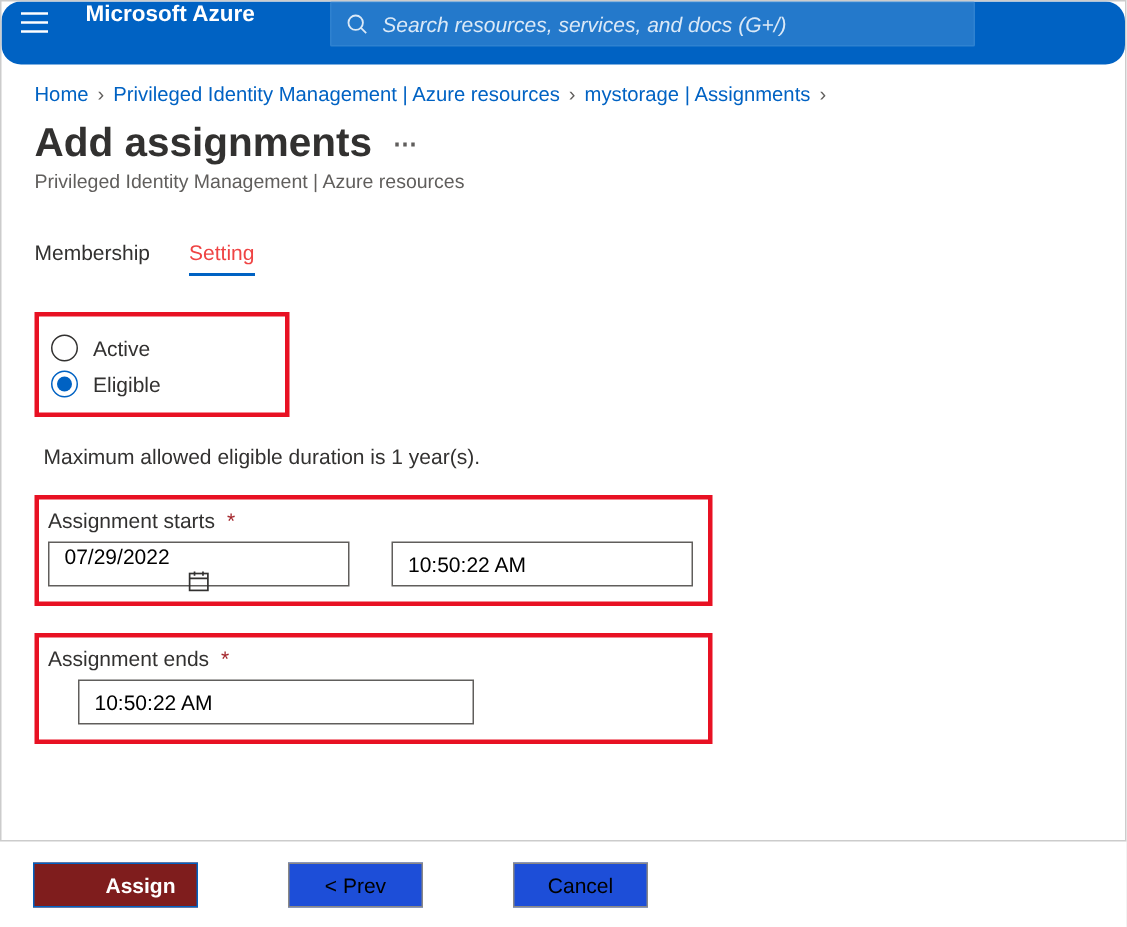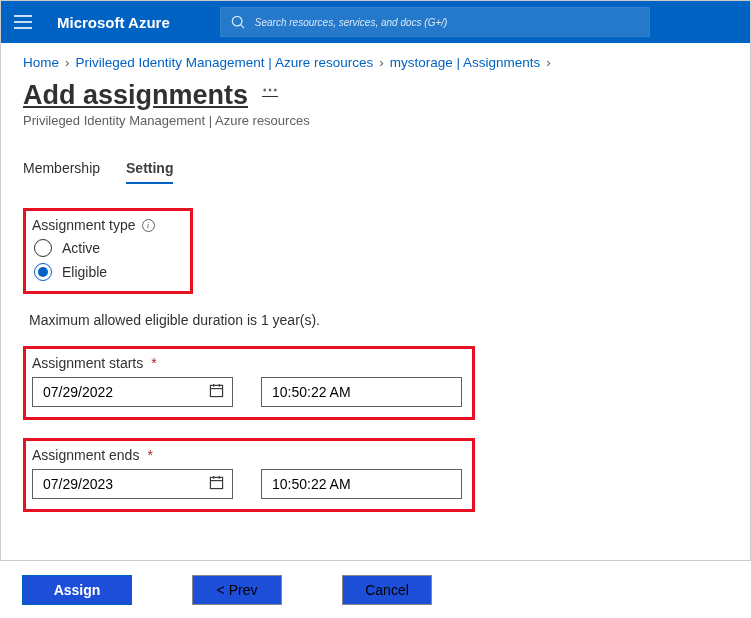--- a/index.html
+++ b/index.html
@@ -11,23 +11,23 @@
     background: #ffffff;
     width: 751px;
     height: 618px;
     overflow: hidden;
     border: 1px solid #ccc;
   }
   .topbar {
     background: #0062c3;
     height: 42px;
     display: flex;
-    align-items: center;
     padding: 0 8px;
     gap: 10px;
+    border-radius: 13px;
   }
   .hamburger {
     width: 28px;
     height: 28px;
     display: flex;
     align-items: center;
     justify-content: center;
     cursor: pointer;
   }
   .hamburger svg { stroke: #ffffff; }
@@ -49,21 +49,21 @@
     color: #dbe9f7;
     max-width: 430px;
     border-radius: 1px;
   }
   .searchbox svg { stroke: #dbe9f7; margin-right: 8px; flex-shrink:0;}
   .searchbox input {
     background: transparent;
     border: none;
     outline: none;
     color: #dbe9f7;
-    font-size: 10px;
+    font-size: 14px;
     width: 100%;
     font-style: italic;
   }
   .searchbox input::placeholder { color: #dbe9f7; font-style: italic;}
   .content {
     padding: 12px 22px 0 22px;
     position: relative;
     height: calc(100% - 42px - 58px);
     overflow: hidden;
   }
@@ -79,23 +79,22 @@
     color: #0062c3;
     text-decoration: none;
     cursor: pointer;
   }
   .chev { color: #605e5c; }
   h1.page-title {
     font-size: 27px;
     font-weight: 600;
     margin: 10px 0 2px 0;
     display: flex;
-    align-items: flex-start;
+    align-items: center;
     gap: 14px;
-    text-decoration: underline;
   }
   .ellipsis { font-size: 16px; color: #605e5c; cursor:pointer;}
   .subtitle {
     font-size: 13px;
     color: #605e5c;
     margin-bottom: 20px;
   }
   .tabs {
     display: flex;
     gap: 26px;
@@ -103,22 +102,22 @@
     padding-top: 6px;
   }
   .tab {
     padding: 6px 0 8px 0;
     cursor: pointer;
     font-size: 14px;
     color: #323130;
     position: relative;
   }
   .tab.active {
-    font-weight: 700;
-    color: #404040;
+    font-weight: 400;
+    color: #ef4444;
     text-align: right;
   }
   .tab.active::after {
     content: "";
     position: absolute;
     left: 0; right: 0; bottom: 0;
     height: 2.5px;
     background: #0062c3;
   }
   .highlight-red {
@@ -180,21 +179,21 @@
   }
   .date-input, .time-input {
     border: 1px solid #605e5c;
     height: 30px;
     padding: 0 8px;
     font-size: 14px;
     display: flex;
     align-items: center;
     background: #fff;
   }
-  .date-input { width: 264px; justify-content: flex-start;}
+  .date-input { width: 264px; justify-content: flex-start; flex-direction: column;}
   .time-input { width: 264px; margin-left: 20px; }
   .date-input input, .time-input input {
     border: none; outline: none; width: 100%;
     font-size: 14px;
     font-family: inherit;
   }
   .cal-icon svg { stroke: #323130; fill: none;}
   .req { color: #a4262c; margin-left:2px;}
   .footer {
     position: absolute;
@@ -211,25 +210,26 @@
     height: 30px;
     min-width: 90px;
     padding: 0 14px;
     border: 1px solid #8a8886;
     background: #1d4ed8;
     font-size: 14px;
     cursor: pointer;
     font-family: inherit;
   }
   .btn.primary {
-    background: #1d4ed8;
+    background: #7f1d1d;
     border-color: #0062c3;
     color: #fff;
     font-weight: 600;
     min-width: 110px;
+    text-align: right;
   }
   .gap-spacer { width: 20px; }
   .wide-box { width: 452px; }
 </style>
 </head>
 <body>
 
 <div class="topbar">
   <div class="hamburger">
     <svg width="18" height="14" viewBox="0 0 18 14" stroke-width="1.6">
@@ -264,24 +264,20 @@
     <span class="ellipsis">⋯</span>
   </h1>
   <div class="subtitle">Privileged Identity Management | Azure resources</div>
 
   <div class="tabs">
     <div class="tab">Membership</div>
     <div class="tab active">Setting</div>
   </div>
 
   <div class="highlight-red box1">
-    <div class="field-label">
-      <span>Assignment type</span>
-      <span class="info-icon">i</span>
-    </div>
     <div class="radio-row">
       <span class="radio"></span>
       <span>Active</span>
     </div>
     <div class="radio-row">
       <span class="radio checked"></span>
       <span>Eligible</span>
     </div>
   </div>
 
@@ -309,31 +305,20 @@
       </div>
     </div>
   </div>
 
   <div class="highlight-red wide-box">
     <div class="field-label">
       <span>Assignment ends</span>
         <span class="req">*</span>
     </div>
     <div class="date-row">
-      <div class="date-input">
-        <input type="text" value="07/29/2023" style="">
-        <span class="cal-icon">
-          <svg width="15" height="15" viewBox="0 0 16 16" stroke-width="1.2">
-            <rect x="1.5" y="2.5" width="13" height="12"></rect>
-            <line x1="1.5" y1="6" x2="14.5" y2="6"></line>
-            <line x1="5" y1="1" x2="5" y2="4"></line>
-            <line x1="11" y1="1" x2="11" y2="4"></line>
-          </svg>
-        </span>
-      </div>
       <div class="time-input">
         <input type="text" value="10:50:22 AM" style="">
       </div>
     </div>
   </div>
 
 </div>
 
 <div class="footer">
   <button class="btn primary">Assign</button>

